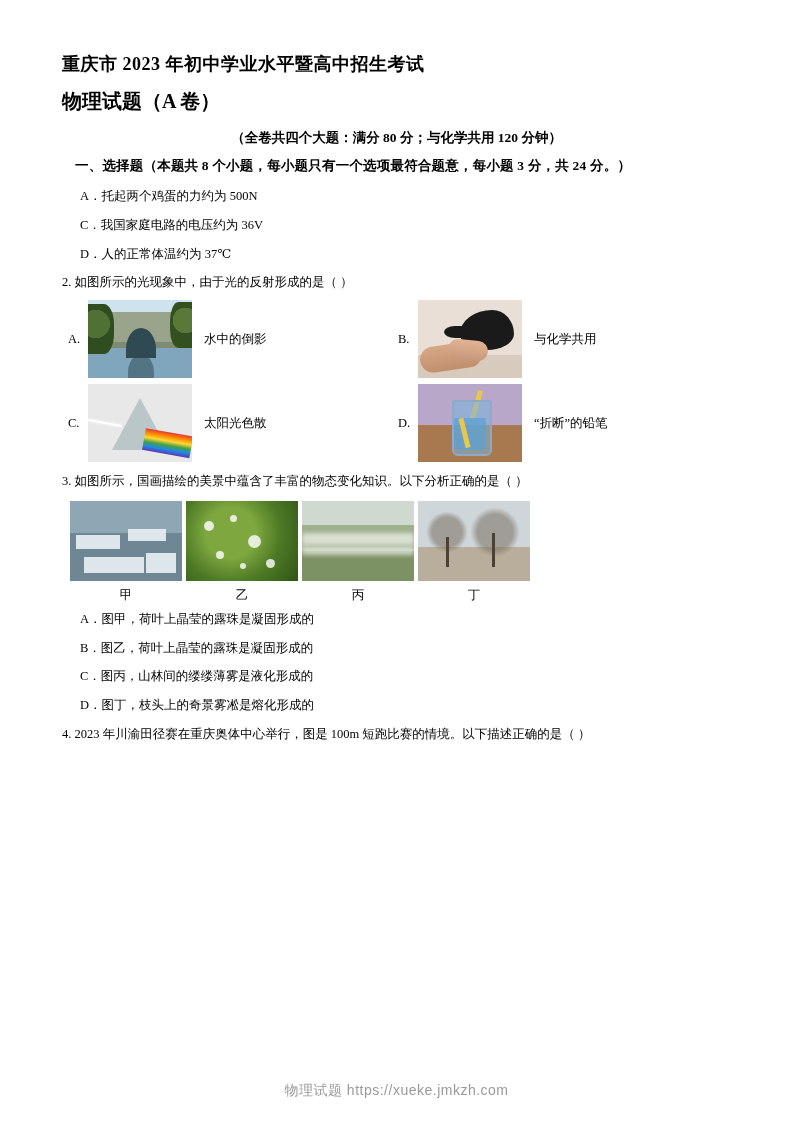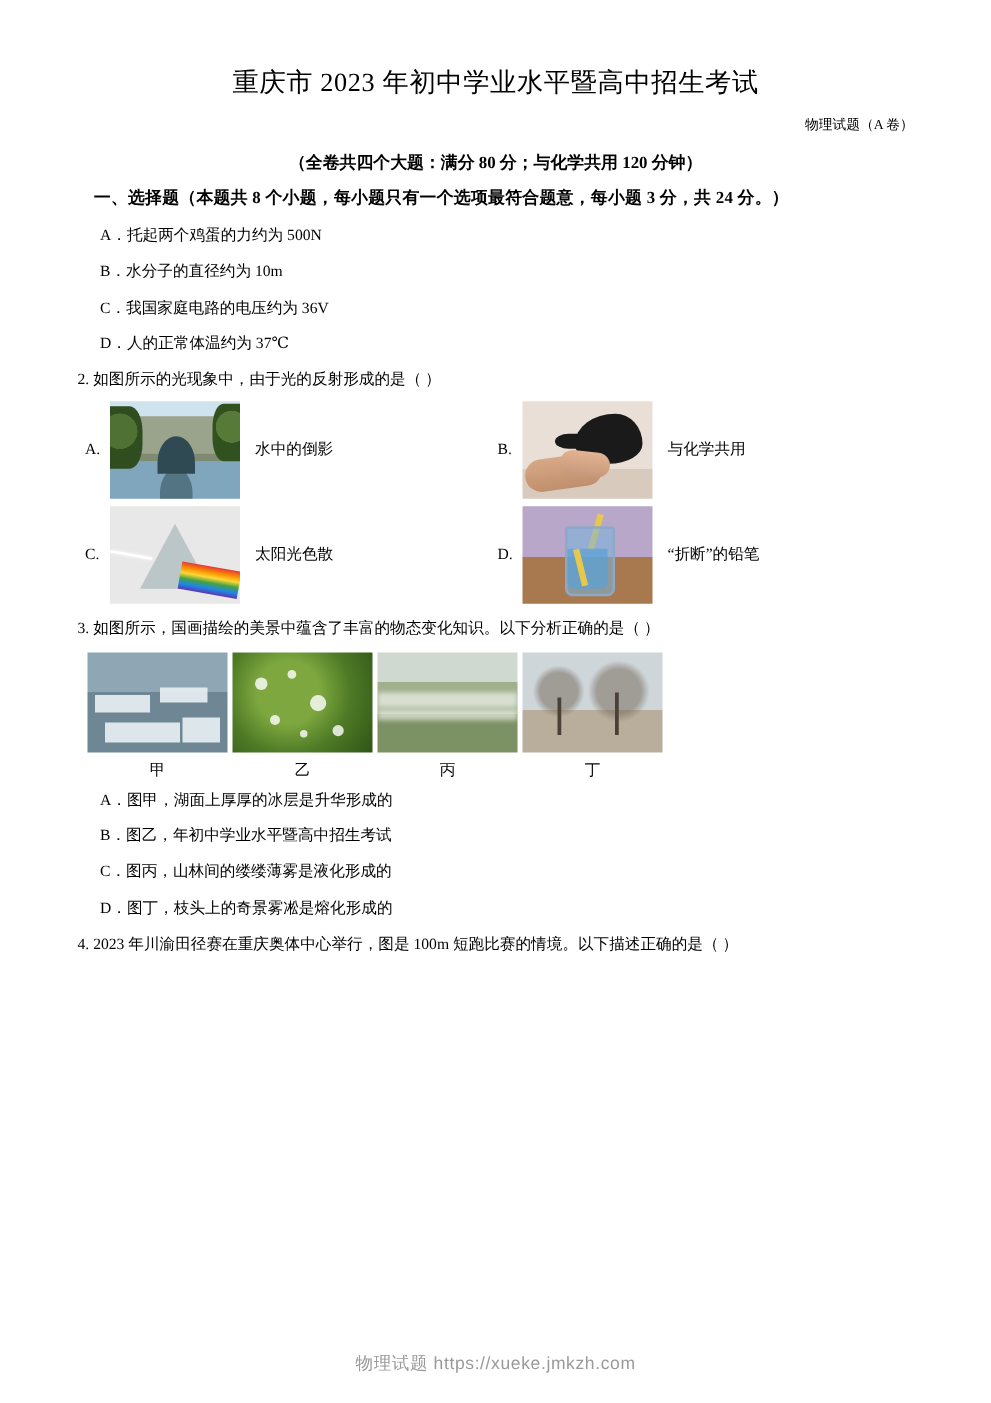--- a/index.html
+++ b/index.html
@@ -16,30 +16,29 @@
     overflow: hidden;
   }
   .page {
     position: relative;
     width: 793px;
     height: 1122px;
     box-sizing: border-box;
     padding: 52px 62px 0 62px;
   }
   .title-main {
-    text-align: center;
-    font-size: 21px;
-    font-weight: normal;
+    font-size: 18px;
+    font-weight: bold;
     letter-spacing: 0.5px;
     margin: 0 0 12px 0;
   }
   .title-sub {
-    text-align: right;
-    font-size: 11px;
-    font-weight: normal;
+    text-align: left;
+    font-size: 20px;
+    font-weight: bold;
     margin: 0 0 14px 0;
   }
   .title-note {
     text-align: center;
     font-size: 13.5px;
     font-weight: bold;
     margin: 0 0 10px 0;
   }
   .section-head {
     font-size: 13.5px;
@@ -297,21 +296,20 @@
 
 <div class="page">
 
   <h1 class="title-main">重庆市 2023 年初中学业水平暨高中招生考试</h1>
   <h2 class="title-sub">物理试题（A 卷）</h2>
   <div class="title-note">（全卷共四个大题：满分 80 分；与化学共用 120 分钟）</div>
 
   <div class="section-head">一、选择题（本题共 8 个小题，每小题只有一个选项最符合题意，每小题 3 分，共 24 分。）</div>
 
   <div class="opt">A．托起两个鸡蛋的力约为 500N</div>
-  <div class="opt">B．水分子的直径约为 10m</div>
   <div class="opt">C．我国家庭电路的电压约为 36V</div>
   <div class="opt">D．人的正常体温约为 37℃</div>
 
   <div class="q-stem">2. 如图所示的光现象中，由于光的反射形成的是（       ）</div>
   <div class="q2-grid">
 
     <div class="q2-cell">
       <span class="q2-label">A.</span>
       <span class="q2-img img-bridge">
         <span class="veg"></span>
@@ -381,21 +379,21 @@
       <span class="trunk" style="left:74px;height:34px;"></span>
     </span>
   </div>
   <div class="q3-caps">
     <span class="q3-cap">甲</span>
     <span class="q3-cap">乙</span>
     <span class="q3-cap">丙</span>
     <span class="q3-cap">丁</span>
   </div>
 
-  <div class="opt">A．图甲，湖面上厚厚的冰层是升华形成的</div>
-  <div class="opt">B．图乙，年初中学业水平暨高中招生考试</div>
+  <div class="opt">A．图甲，荷叶上晶莹的露珠是凝固形成的</div>
+  <div class="opt">B．图乙，荷叶上晶莹的露珠是凝固形成的</div>
   <div class="opt">C．图丙，山林间的缕缕薄雾是液化形成的</div>
   <div class="opt">D．图丁，枝头上的奇景雾凇是熔化形成的</div>
 
   <div class="q-stem">4. 2023 年川渝田径赛在重庆奥体中心举行，图是 100m 短跑比赛的情境。以下描述正确的是（      ）</div>
 
   <div class="watermark">物理试题 https://xueke.jmkzh.com</div>
 </div>
 
 </body></html>

